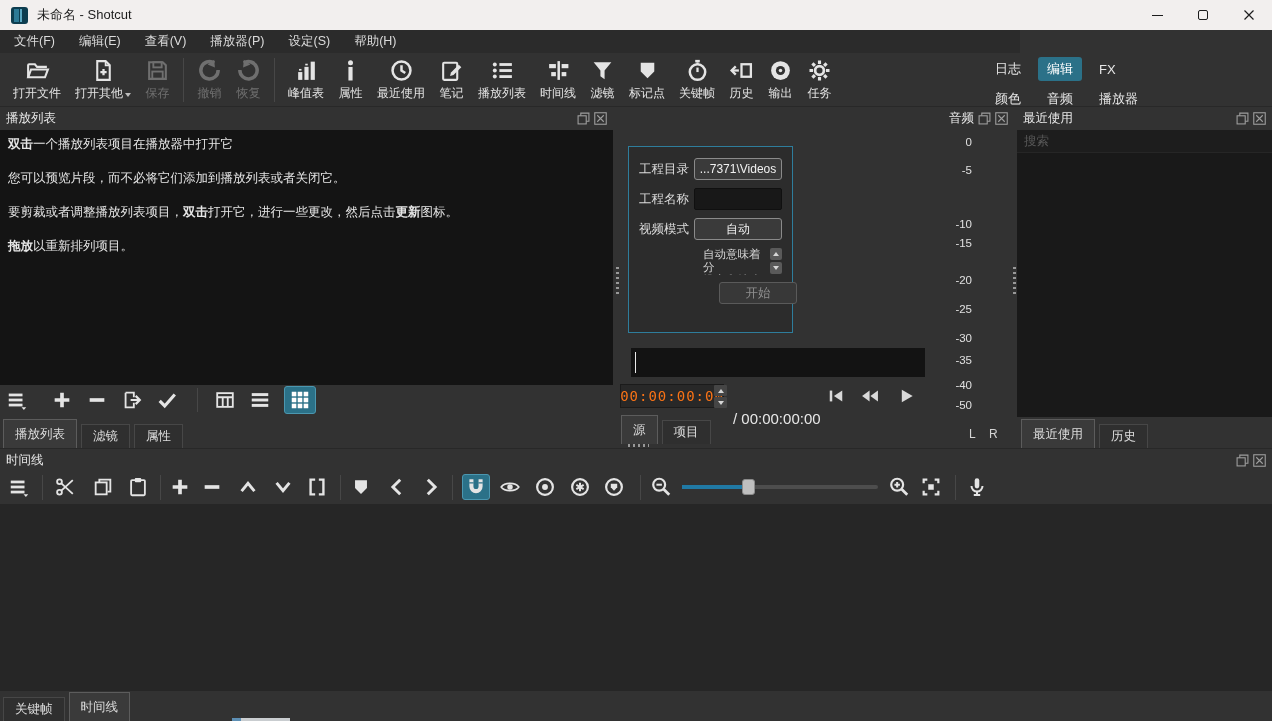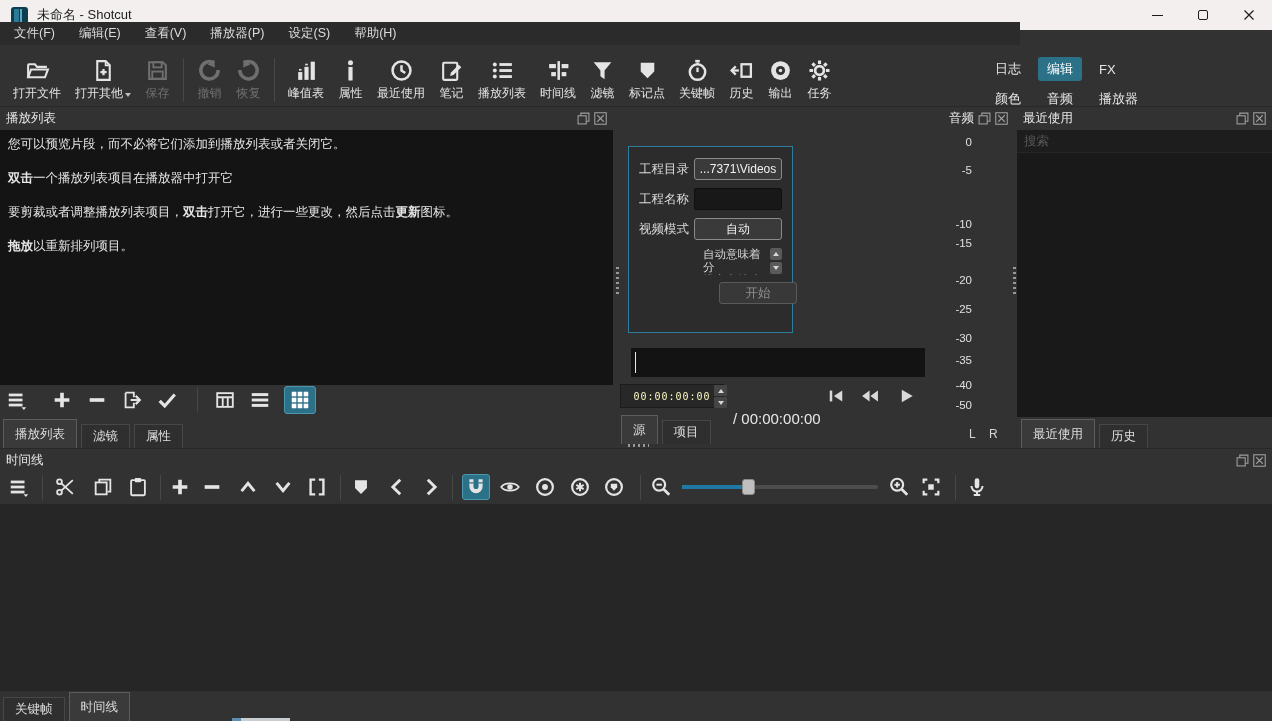--- a/index.html
+++ b/index.html
@@ -12,21 +12,21 @@
   .app-icon { width:17px; height:17px; margin-left:11px; border-radius:3px; background:#0d3d4f; position:relative; overflow:hidden; }
   .app-icon::before { content:""; position:absolute; left:3px; top:2px; width:5px; height:13px; background:#2c7a96; }
   .app-icon::after { content:""; position:absolute; left:9px; top:2px; width:2px; height:13px; background:#5aa8c2; }
   .win-title { margin-left:9px; font-size:13px; color:#1c1c1c; }
   .wctrls { margin-left:auto; display:flex; height:30px; }
   .wbtn { width:46px; height:30px; display:flex; align-items:center; justify-content:center; }
   .min-glyph { width:11px; height:1px; background:#1c1c1c; }
   .max-glyph { width:10px; height:10px; border:1px solid #1c1c1c; border-radius:2px; }
 
   
-  .menubar { position:absolute; left:0; top:22px; width:1020px; height:23px; background:#2b2b2b; display:flex; align-items:center; padding-left:2px; }
+  .menubar { position:absolute; left:0; top:30px; width:1020px; height:23px; background:#2b2b2b; display:flex; align-items:center; padding-left:2px; }
   .menu-item { padding:0 12px; font-size:12.5px; color:#dcdcdc; line-height:23px; }
 
   
   .toolbar { position:absolute; left:0; top:53px; width:1272px; height:54px; background:#323232; border-bottom:1px solid #282828; display:flex; align-items:flex-start; padding:4px 0 0 6px; }
   .tbtn { display:flex; flex-direction:column; align-items:center; padding:1px 7px; color:#e4e4e4; }
   .tbtn .lab { font-size:12px; margin-top:2px; white-space:nowrap; }
   .tbtn.dis { color:#6f6f6f; }
   .tsep { width:1px; height:44px; background:#474747; margin:1px 6px 0 6px; }
   .i24 { width:25px; height:25px; }
   .lab-caret { display:inline-block; width:0; height:0; border-left:3px solid transparent; border-right:3px solid transparent; border-top:4px solid #bdbdbd; margin-left:2px; vertical-align:baseline; }
@@ -71,21 +71,21 @@
   .spin-col { display:flex; flex-direction:column; gap:2px; margin-left:3px; }
   .spin-b { width:12px; height:12px; background:#5a5a5a; border-radius:2px; display:flex; align-items:center; justify-content:center; }
   .tri-up { width:0; height:0; border-left:3.5px solid transparent; border-right:3.5px solid transparent; border-bottom:4.5px solid #d6d6d6; }
   .tri-dn { width:0; height:0; border-left:3.5px solid transparent; border-right:3.5px solid transparent; border-top:4.5px solid #d6d6d6; }
   .np-start { margin-left:80px; width:78px; height:22px; background:#383838; border:1px solid #5a5a5a; border-radius:3px; color:#8f8f8f; font-size:12.5px; display:flex; align-items:center; justify-content:center; }
   .rp-body { position:absolute; left:0; top:25px; right:0; bottom:0; background:#181818; }
 
   
   .seekbar { position:absolute; left:631px; top:348px; width:294px; height:29px; background:#131313; }
   .seek-cursor { position:absolute; left:4px; top:4px; width:1px; height:21px; background:#eaeaea; }
-  .tc-box { position:absolute; left:620px; top:384px; width:104px; height:24px; background:#282828; border:1px solid #1b1b1b; color:#fef9c3; font-family:"DejaVu Sans Mono","Liberation Mono",monospace; font-size:10px; letter-spacing:1px; display:flex; align-items:center; justify-content:center; }
+  .tc-box { position:absolute; left:620px; top:384px; width:104px; height:24px; background:#282828; border:1px solid #1b1b1b; color:#f97316; font-family:"DejaVu Sans Mono","Liberation Mono",monospace; font-size:14px; letter-spacing:1px; display:flex; align-items:center; justify-content:center; }
   .tc-spin { position:absolute; left:714px; top:385px; display:flex; flex-direction:column; gap:1px; }
   .tc-spin .spin-b { width:13px; height:11px; background:#454545; border-radius:1px; }
   .duration { position:absolute; left:733px; top:410px; font-size:15px; color:#e8e8e8; white-space:nowrap; }
   .transport { position:absolute; top:386px; color:#d9d9d9; }
   .i20 { width:20px; height:20px; }
   .player-tabbar { position:absolute; left:621px; top:417px; display:flex; align-items:flex-end; height:27px; }
 
   
   .audio-panel { position:absolute; left:945px; top:107px; width:67px; height:341px; }
   .db { position:absolute; right:40px; font-size:11.5px; color:#e0e0e0; text-align:right; width:26px; }
@@ -328,22 +328,22 @@
           </svg>
         </span>
       <span class="mini">
           <svg width="13" height="13" viewBox="0 0 12 12">
             <rect x="0.7" y="0.7" width="10.6" height="10.6" fill="none" stroke="currentColor"></rect>
             <path d="M3 3 l6 6 M9 3 l-6 6" stroke="currentColor"></path>
           </svg>
         </span>
     </div>
     <div class="pl-content">
+      <p><b>双击</b><span>一个播放列表项目在播放器中打开它</span></p>
       <p><span>您可以预览片段，而不必将它们添加到播放列表或者关闭它。</span></p>
-      <p><b>双击</b><span>一个播放列表项目在播放器中打开它</span></p>
       <p><span>要剪裁或者调整播放列表项目，</span><b>双击</b><span>打开它，进行一些更改，然后点击</span><b>更新</b><span>图标。</span></p>
       <p><b>拖放</b><span>以重新排列项目。</span></p>
     </div>
     <div class="pl-toolbar">
       <span class="ic i22">
           <svg class="i22" viewBox="0 0 24 24">
             <rect x="3" y="5" width="15" height="3" fill="currentColor"></rect>
             <rect x="3" y="10.5" width="15" height="3" fill="currentColor"></rect>
             <rect x="3" y="16" width="15" height="3" fill="currentColor"></rect>
             <polygon points="17,20 22,20 19.5,23" fill="currentColor"></polygon>

